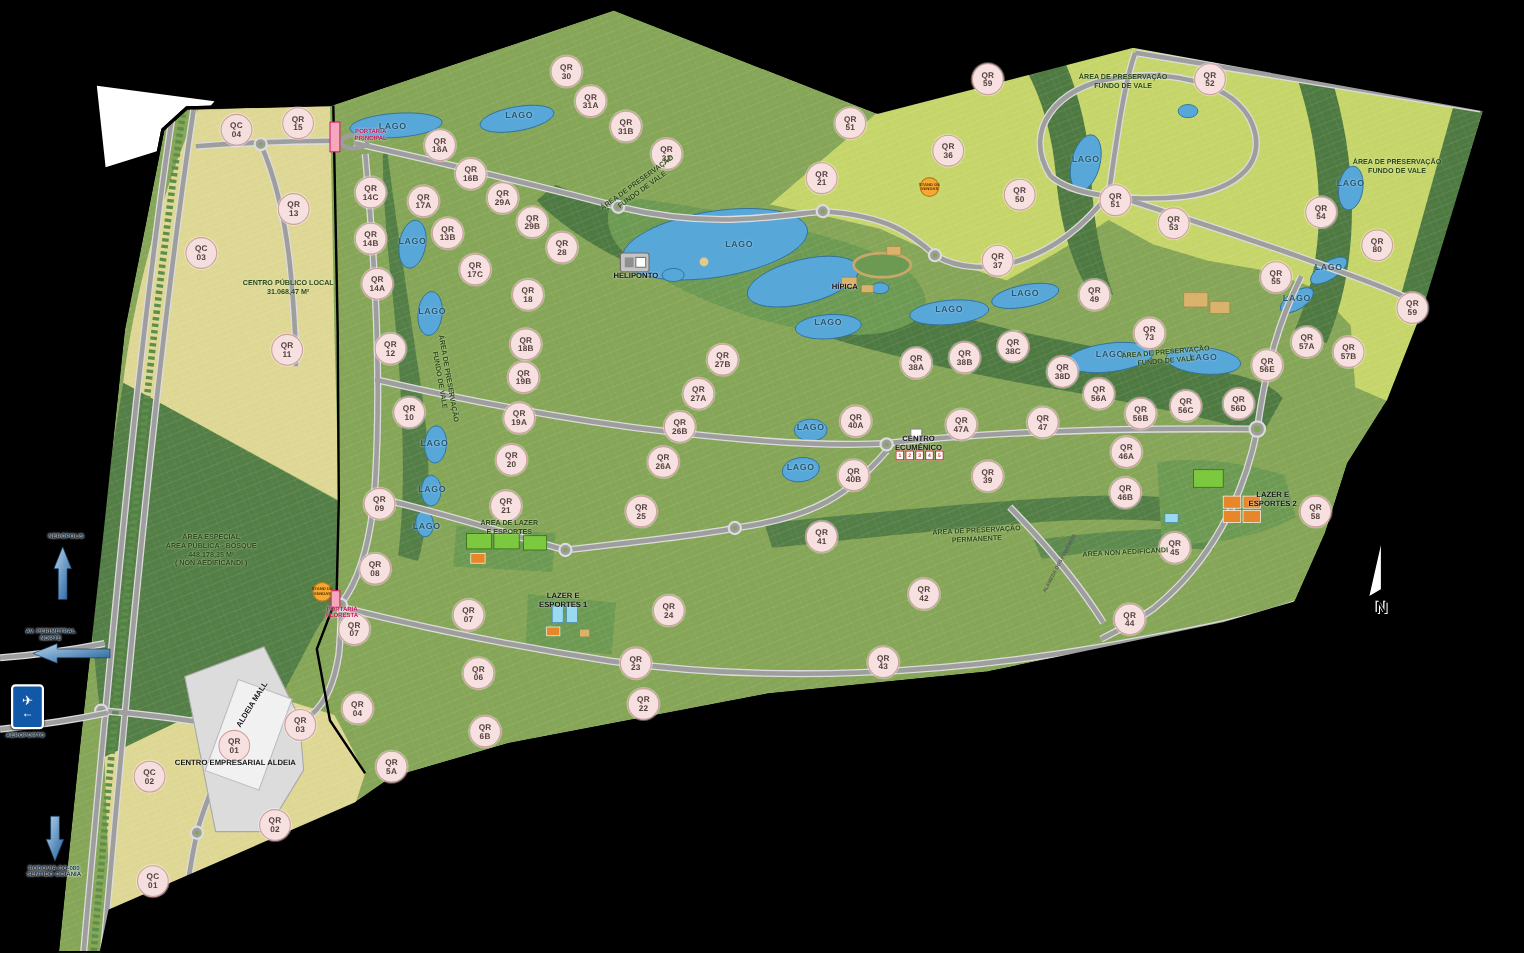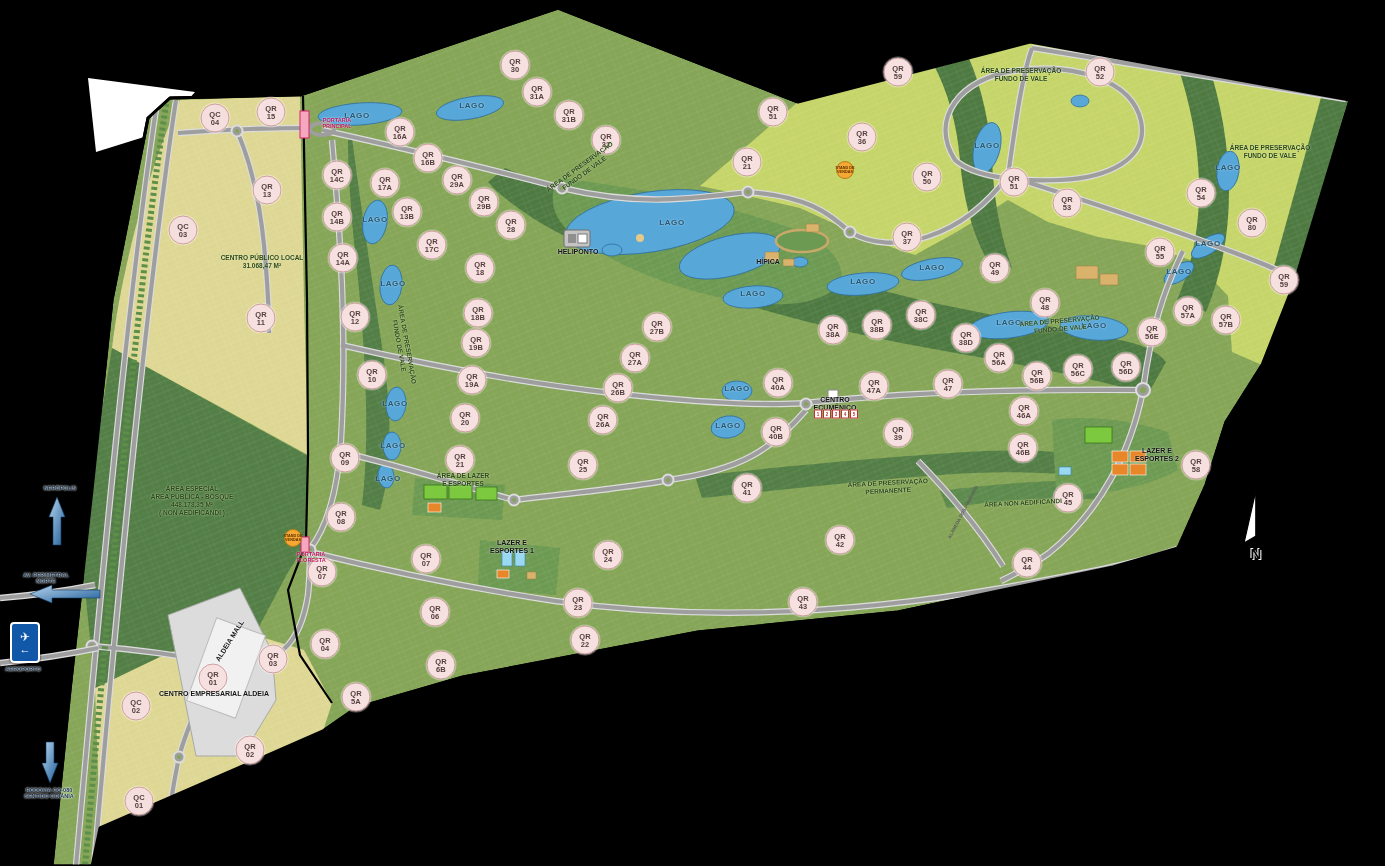--- a/index.html
+++ b/index.html
@@ -491,21 +491,21 @@
       <div class="badge" style="left: 1284px; top: 280px;">
         <span>QR</span>
         <span>59</span>
       </div>
       <div class="badge" style="left: 995px; top: 268px;">
         <span>QR</span>
         <span>49</span>
       </div>
       <div class="badge" style="left: 1045px; top: 303px;">
         <span>QR</span>
-        <span>48</span>
+        <span>73</span>
       </div>
       <div class="badge" style="left: 833px; top: 330px;">
         <span>QR</span>
         <span>38A</span>
       </div>
       <div class="badge" style="left: 877px; top: 325px;">
         <span>QR</span>
         <span>38B</span>
       </div>
       <div class="badge" style="left: 921px; top: 315px;">

